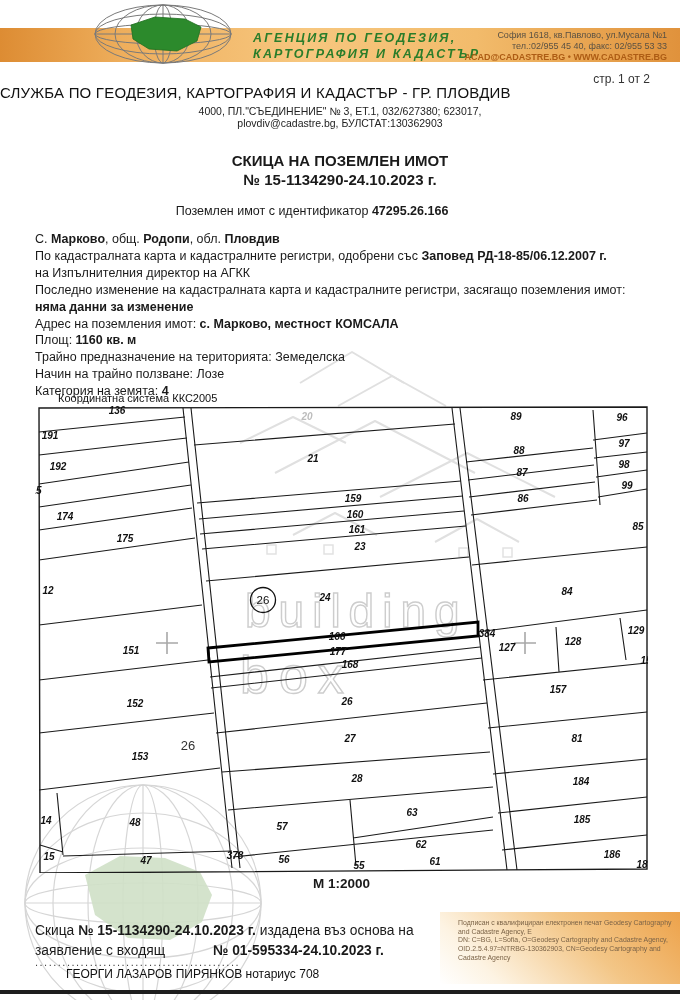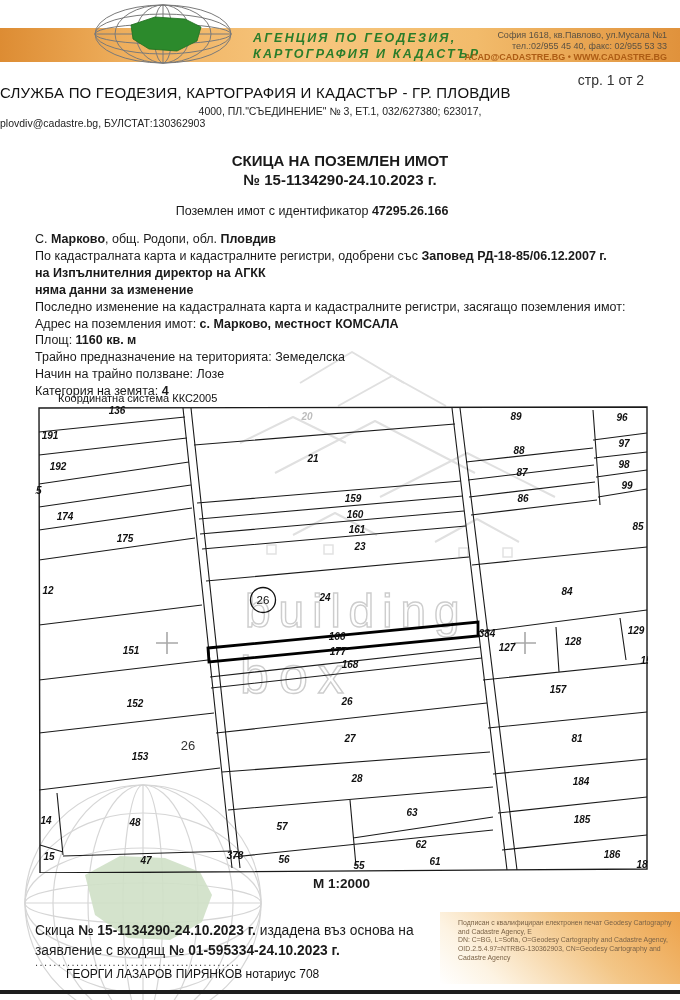--- a/index.html
+++ b/index.html
@@ -8,25 +8,25 @@
   .abs{position:absolute;}
 
   
   .band{left:0;top:28px;width:680px;height:34px;z-index:1;
         background:linear-gradient(90deg,#dd8c33 0%,#eeae5c 18%,#f7c77f 45%,#f2bb6b 70%,#e0923c 100%);}
   .agency{left:253px;top:31px;z-index:2;color:#2a7d2a;font-style:italic;font-weight:bold;
           font-size:12.5px;letter-spacing:2.2px;line-height:15.5px;white-space:nowrap;}
   .contact{right:13px;top:30px;z-index:2;text-align:right;font-size:9px;line-height:10.8px;color:#5a5143;}
   .contact .l3{color:#ad5c14;font-weight:bold;}
   .logo{left:93px;top:3px;z-index:3;}
-  .pagenum{right:36px;top:72px;font-size:14px;color:#333;z-index:2;}
+  .pagenum{right:30px;top:72px;font-size:12px;color:#333;z-index:2;}
 
   .office-title{left:0;top:84px;width:680px;font-size:15px;color:#111;z-index:2;letter-spacing:.2px;}
   .office-a1{left:0;top:105px;width:680px;text-align:center;font-size:10.5px;color:#222;z-index:2;}
-  .office-a2{left:0;top:117px;width:680px;font-size:10.5px;color:#222;z-index:2;}
+  .office-a2{left:0;top:117px;width:680px;text-align:center;font-size:10.5px;color:#222;z-index:2;}
 
   .doc-t1{left:0;top:152px;width:680px;text-align:center;font-size:15px;font-weight:bold;z-index:2;}
   .doc-t2{left:0;top:171px;width:680px;text-align:center;font-size:15px;font-weight:bold;z-index:2;}
   .identifier{left:0;top:204px;width:624px;text-align:center;font-size:12.5px;z-index:2;}
 
   .prop{left:35px;top:231px;width:616px;font-size:12.5px;line-height:16.9px;z-index:2;}
   .info-line{white-space:nowrap;}
 
   .map-label{left:38px;top:392px;font-size:11px;color:#111;z-index:2;margin-left:20px;}
   .map-svg{left:35px;top:405px;z-index:2;}
@@ -118,25 +118,25 @@
   <div class="abs office-title">СЛУЖБА ПО ГЕОДЕЗИЯ, КАРТОГРАФИЯ И КАДАСТЪР - ГР. ПЛОВДИВ</div>
   <div class="abs office-a1">4000, ПЛ."СЪЕДИНЕНИЕ" № 3, ЕТ.1, 032/627380; 623017,</div>
   <div class="abs office-a2">plovdiv@cadastre.bg, БУЛСТАТ:130362903</div>
 
   <div class="abs doc-t1">СКИЦА НА ПОЗЕМЛЕН ИМОТ</div>
   <div class="abs doc-t2">№ 15-1134290-24.10.2023 г.</div>
 
   <div class="abs identifier"><span>Поземлен имот с идентификатор </span><span style="font-weight: bold;">47295.26.166</span></div>
 
   <div class="abs prop">
-      <div class="info-line"><span>С. </span><span style="font-weight: bold;">Марково</span><span>, общ. </span><span style="font-weight: normal; text-align: right;">Родопи</span><span>, обл. </span><span style="font-weight: bold;">Пловдив</span></div>
+      <div class="info-line"><span>С. </span><span style="font-weight: bold;">Марково</span><span>, общ. </span><span style="font-weight: bold; text-align: right;">Родопи</span><span>, обл. </span><span style="font-weight: bold;">Пловдив</span></div>
       <div class="info-line"><span>По кадастралната карта и кадастралните регистри, одобрени със </span><span style="font-weight: bold;">Заповед РД-18-85/06.12.2007 г.</span></div>
-      <div class="info-line"><span style="font-weight: bold; margin-top: 10px;">на Изпълнителния директор на АГКК</span></div>
+      <div class="info-line"><span style="font-weight: normal; margin-top: 10px;">на Изпълнителния директор на АГКК</span></div>
+      <div class="info-line"><span>Последно изменение на кадастралната карта и кадастралните регистри, засягащо поземления имот:</span></div>
       <div class="info-line"><span style="font-weight: bold;">няма данни за изменение</span></div>
-      <div class="info-line"><span>Последно изменение на кадастралната карта и кадастралните регистри, засягащо поземления имот:</span></div>
       <div class="info-line"><span>Адрес на поземления имот: </span><span style="font-weight: bold;">с. Марково, местност КОМСАЛА</span></div>
       <div class="info-line"><span>Площ: </span><span style="font-weight: bold;">1160 кв. м</span></div>
       <div class="info-line"><span>Трайно предназначение на територията: </span><span style="font-weight: normal;">Земеделска</span></div>
       <div class="info-line"><span>Начин на трайно ползване: </span><span style="font-weight: normal;">Лозе</span></div>
       <div class="info-line"><span>Категория на земята: </span><span style="font-weight: bold;">4</span></div>
     </div>
 
   <div class="abs map-label">Координатна система ККС2005</div>
 
   <svg class="abs map-svg" width="613" height="468" viewBox="0 0 613 468">
@@ -244,21 +244,21 @@
         <text x="547" y="418" class="plabel ">185</text>
         <text x="577" y="453" class="plabel ">186</text>
         <text x="607" y="463" class="plabel ">18</text>
       </g>
   </svg>
 
   <div class="abs scale">М 1:2000</div>
 
   <div class="abs footer-left">
     <div class="info-line"><span>Скица </span><span style="font-weight: bold;">№ 15-1134290-24.10.2023 г.</span><span> издадена въз основа на</span></div>
-    <div class="info-line"><span>заявление с входящ </span><span style="font-weight: bold;">№ 01-595334-24.10.2023 г.</span></div>
+    <div class="info-line"><span>заявление с входящ </span><span style="font-weight: bold; margin-left: 44px;">№ 01-595334-24.10.2023 г.</span></div>
   </div>
   <div class="abs dots">.............................................</div>
   <div class="abs notary">ГЕОРГИ ЛАЗАРОВ ПИРЯНКОВ нотариус 708</div>
 
   <div class="abs sigbox">
     <div class="sigtext">
         <div>Подписан с квалифициран електронен печат Geodesy Cartography</div>
         <div>and Cadastre Agency, Е</div>
         <div>DN: C=BG, L=Sofia, O=Geodesy Cartography and Cadastre Agency,</div>
         <div>OID.2.5.4.97=NTRBG-130362903, CN=Geodesy Cartography and</div>

